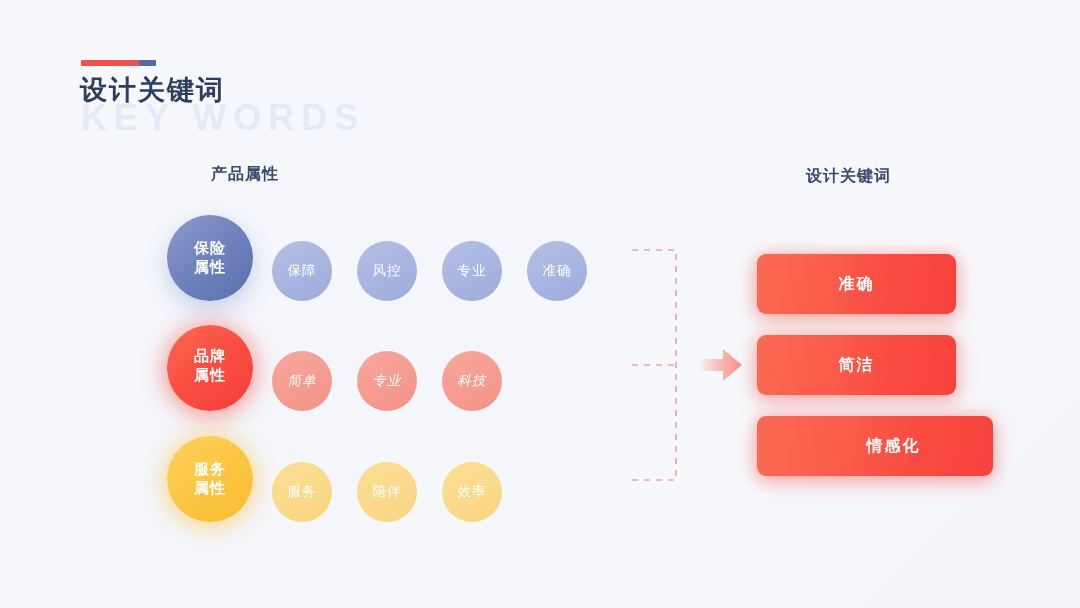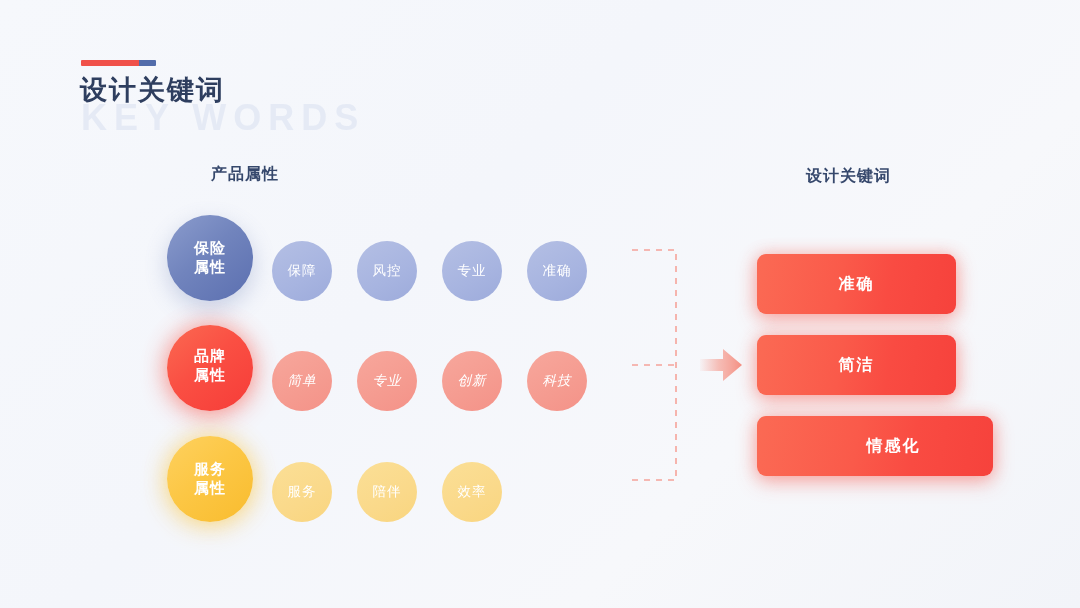--- a/index.html
+++ b/index.html
@@ -217,21 +217,20 @@
     </div>
 
     <div class="attr-row r1">
       <div class="main-circle red">
         <span class="ln">品牌</span>
         <span class="ln">属性</span>
       </div>
       <div class="sub-circles">
         <div class="sub-circle red">简单</div>
         <div class="sub-circle red">专业</div>
-        <div class="sub-circle red">创新</div>
         <div class="sub-circle red">科技</div>
       </div>
     </div>
 
     <div class="attr-row r2">
       <div class="main-circle yellow">
         <span class="ln">服务</span>
         <span class="ln">属性</span>
       </div>
       <div class="sub-circles">

